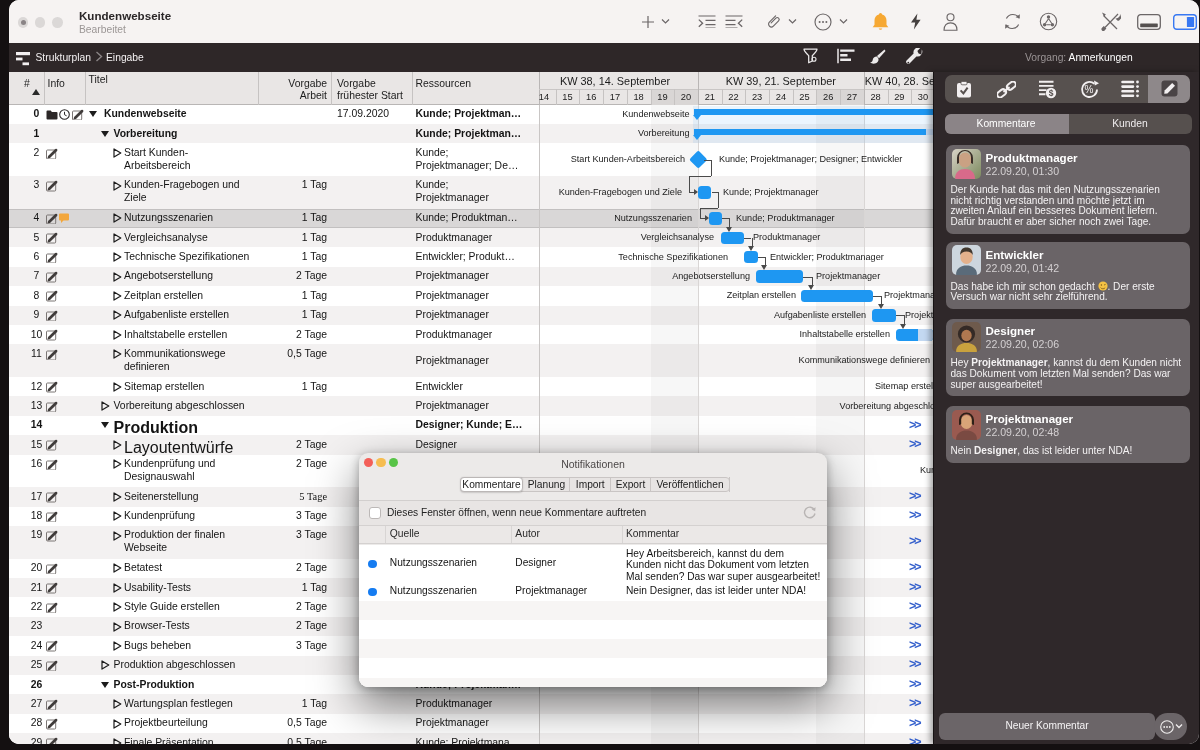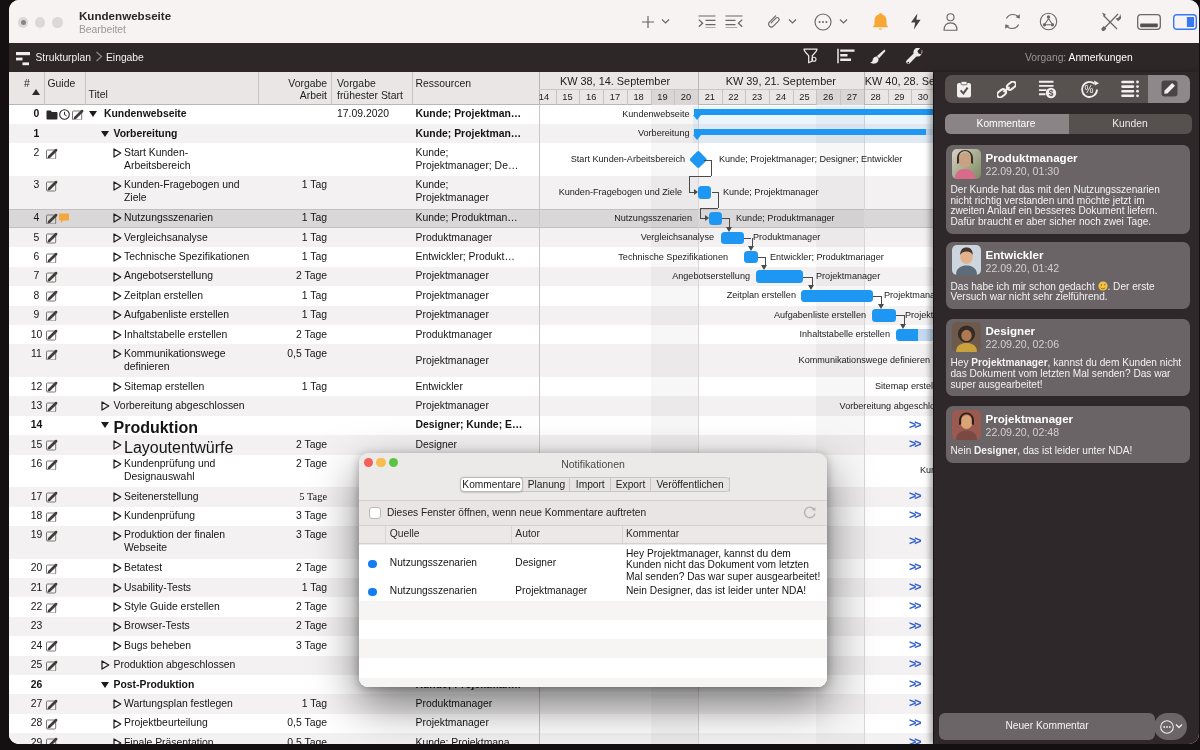--- a/index.html
+++ b/index.html
@@ -157,22 +157,22 @@
 <div class="a" style="left:783.7px;top:17px;width:1px;height:15.6px;background:#c6c3c2;"></div>
 <div class="a" style="left:807.4px;top:17px;width:1px;height:15.6px;background:#c6c3c2;"></div>
 <div class="a" style="left:831.1px;top:17px;width:1px;height:15.6px;background:#c6c3c2;"></div>
 <div class="a" style="left:854.8px;top:17px;width:1px;height:15.6px;background:#c6c3c2;"></div>
 <div class="a" style="left:878.5px;top:17px;width:1px;height:15.6px;background:#c6c3c2;"></div>
 <div class="a" style="left:902.2px;top:17px;width:1px;height:15.6px;background:#c6c3c2;"></div>
 <div class="a" style="left:688.9px;top:0;width:1px;height:32.6px;background:#b9b6b5;"></div>
 <div class="a" style="left:854.8px;top:0;width:1px;height:32.6px;background:#b9b6b5;"></div>
 <div class="tx" style="left:15px;top:5.5px;font-size:10.4px;color:#1c1c1c;">#</div>
 <div class="a" style="left:23px;top:17px;width:0;height:0;border-left:4.5px solid transparent;border-right:4.5px solid transparent;border-bottom:6px solid #2a2a2a;"></div>
-<div class="tx" style="left:38.5px;top:5.5px;font-size:10.4px;color:#1c1c1c;">Guide</div>
-<div class="tx" style="left:79.5px;top:17px;font-size:10.4px;color:#1c1c1c;">Titel</div>
+<div class="tx" style="left:38.5px;top:5.5px;font-size:10.4px;color:#1c1c1c;">Info</div>
+<div class="tx" style="left:79.5px;top:2px;font-size:10.4px;color:#1c1c1c;">Titel</div>
 <div class="tx" style="left:318px;top:5.5px;font-size:10.4px;color:#1c1c1c;transform:translateX(-100%);">Vorgabe</div>
 <div class="tx" style="left:318px;top:18px;font-size:10.4px;color:#1c1c1c;transform:translateX(-100%);">Arbeit</div>
 <div class="tx" style="left:328px;top:5.5px;font-size:10.4px;color:#1c1c1c;">Vorgabe</div>
 <div class="tx" style="left:328px;top:18px;font-size:10.4px;color:#1c1c1c;">frühester Start</div>
 <div class="tx" style="left:406.5px;top:5.5px;font-size:10.4px;color:#1c1c1c;">Ressourcen</div>
 <div class="tx" style="left:606.0px;top:3px;font-size:10.9px;color:#1c1c1c;transform:translateX(-50%);">KW 38, 14. September</div>
 <div class="tx" style="left:771.8px;top:3px;font-size:10.9px;color:#1c1c1c;transform:translateX(-50%);">KW 39, 21. September</div>
 <div class="tx" style="left:855.8px;top:3px;font-size:10.9px;color:#1c1c1c;">KW 40, 28. Sept</div>
 <div class="tx" style="left:534.9px;top:19.5px;font-size:9.3px;color:#1c1c1c;transform:translateX(-50%);">14</div>
 <div class="tx" style="left:558.5px;top:19.5px;font-size:9.3px;color:#1c1c1c;transform:translateX(-50%);">15</div>
@@ -760,19 +760,19 @@
 <div class="tx" style="left:30.8px;top:75px;font-size:10.3px;color:#2a2a2a;">Quelle</div>
 <div class="tx" style="left:156.3px;top:75px;font-size:10.3px;color:#2a2a2a;">Autor</div>
 <div class="tx" style="left:267px;top:75px;font-size:10.3px;color:#2a2a2a;">Kommentar</div>
 <div class="a" style="left:0;top:91.5px;width:468px;height:142.5px;background:#ffffff;"></div>
 <div class="a" style="left:0;top:147.5px;width:468px;height:19.3px;background:#f7f5f4;"></div>
 <div class="a" style="left:0;top:186.1px;width:468px;height:19.3px;background:#f7f5f4;"></div>
 <div class="a" style="left:0;top:224.7px;width:468px;height:19.3px;background:#f7f5f4;"></div>
 <div class="a" style="left:9px;top:106.5px;width:8.6px;height:8.6px;border-radius:50%;background:#157cf1;"></div>
 <div class="tx" style="left:30.8px;top:103.5px;font-size:10.2px;color:#141414;">Nutzungsszenarien</div>
 <div class="tx" style="left:156.3px;top:103.5px;font-size:10.2px;color:#141414;">Designer</div>
-<div class="tx" style="left:267px;top:94.5px;font-size:10.2px;color:#141414;">Hey Projektmanager, kannst du dem</div>
+<div class="tx" style="left:267px;top:94.5px;font-size:10.2px;color:#141414;">Hey Arbeitsbereich, kannst du dem</div>
 <div class="tx" style="left:267px;top:106px;font-size:10.2px;color:#141414;">Kunden nicht das Dokument vom letzten</div>
 <div class="tx" style="left:267px;top:117.5px;font-size:10.2px;color:#141414;">Mal senden? Das war super ausgearbeitet!</div>
 <div class="a" style="left:9px;top:134.5px;width:8.6px;height:8.6px;border-radius:50%;background:#157cf1;"></div>
 <div class="tx" style="left:30.8px;top:132px;font-size:10.2px;color:#141414;">Nutzungsszenarien</div>
 <div class="tx" style="left:156.3px;top:132px;font-size:10.2px;color:#141414;">Projektmanager</div>
 <div class="tx" style="left:267px;top:132px;font-size:10.2px;color:#141414;">Nein Designer, das ist leider unter NDA!</div>
 </div>
 </body></html>

